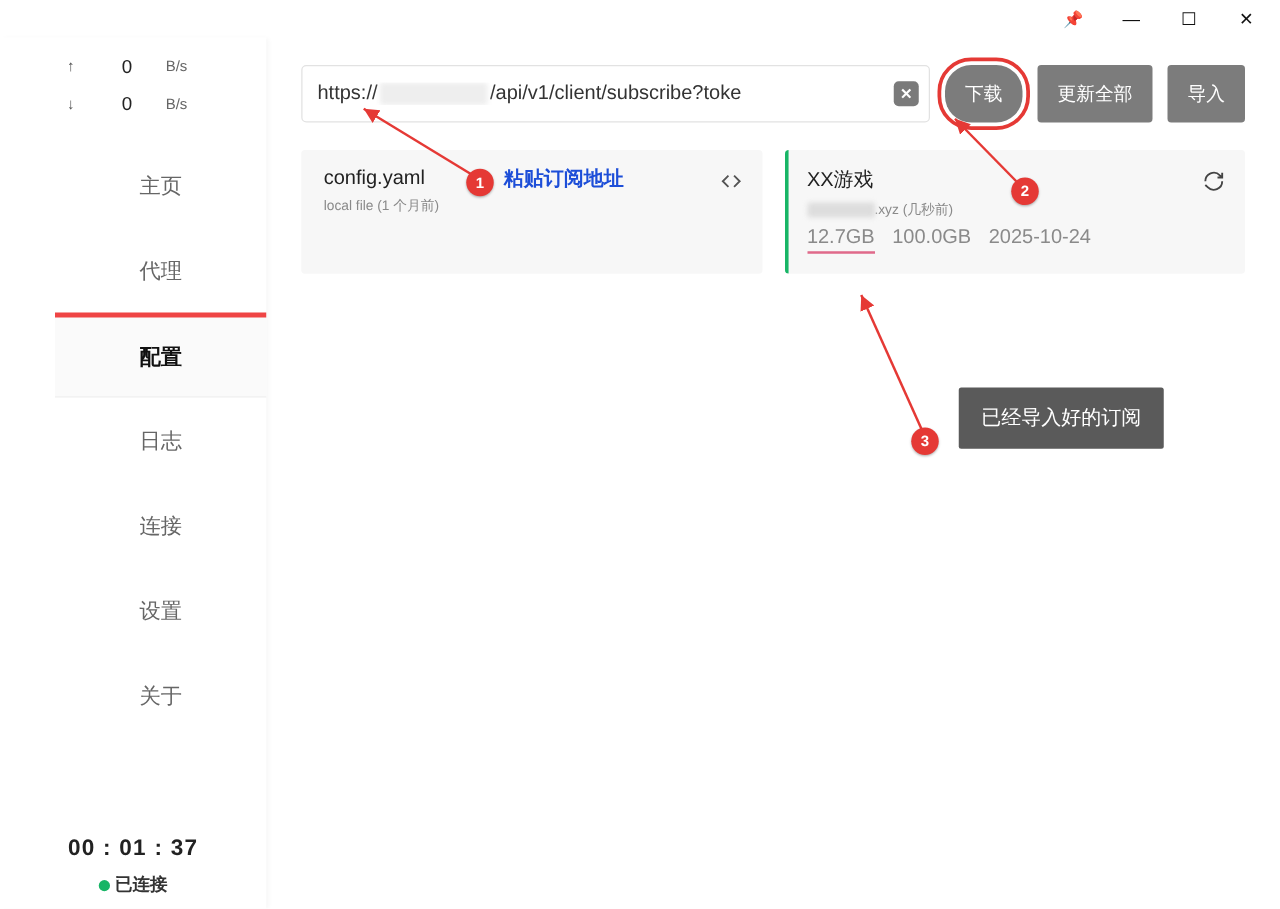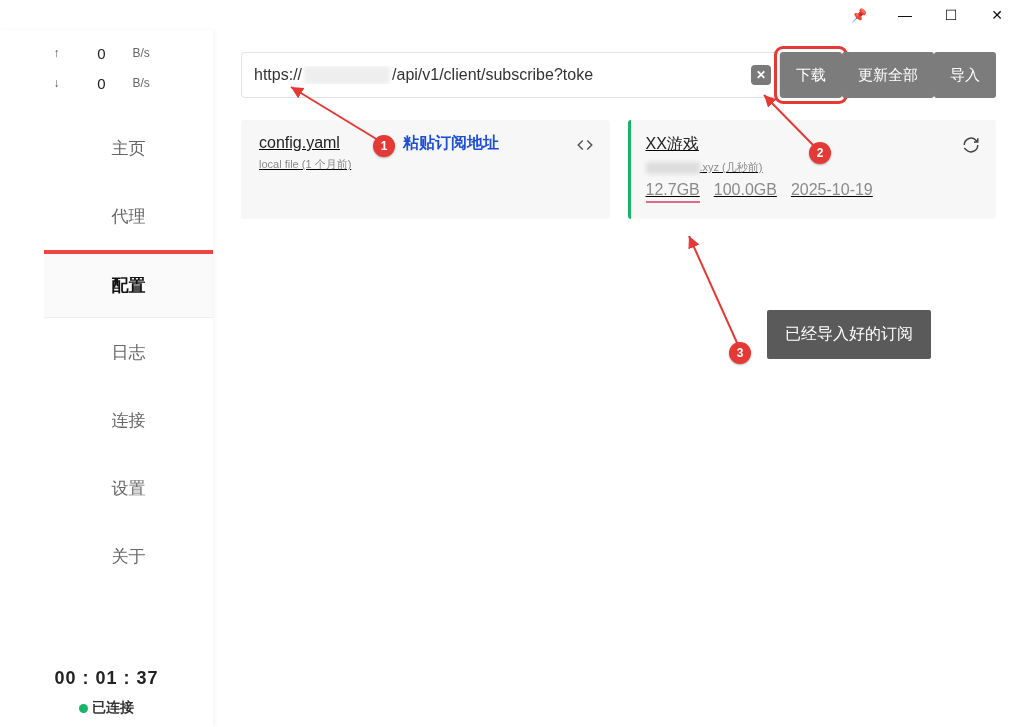--- a/index.html
+++ b/index.html
@@ -16,29 +16,29 @@
   .speed-row .val { width: 50px; text-align: center; font-size: 15px; color: #222; }
   .speed-row .unit { width: 50px; text-align: left; font-size: 12px; color: #666; padding-left: 6px; }
   .nav { margin-top: 12px; padding-left: 44px; }
   .nav-item { height: 68px; display: flex; align-items: center; justify-content: center; font-size: 17px; color: #666; cursor: pointer; }
   .nav-item.active { color: #111; background: #fafafa; border-top: 4px solid #ef4444; border-bottom: 1px solid #efefef; font-weight: 700; }
   .bottom { position: absolute; bottom: 10px; left: 0; width: 213px; display: flex; flex-direction: column; align-items: center; gap: 10px; font-weight: bold; }
   .timer { font-size: 18px; color: #222; letter-spacing: 1px; }
   .status { display: flex; align-items: center; gap: 4px; font-size: 14px; color: #333; }
   .dot-green { width: 9px; height: 9px; border-radius: 50%; background: #18b566; display: inline-block; }
   .main { flex: 1; padding: 22px 28px 0 28px; position: relative; background: #fff; }
-  .urlbar-row { display: flex; align-items: center; }
+  .urlbar-row { display: flex; align-items: center; gap: 12px; }
   .urlbox { flex: 1; height: 46px; border: 1px solid #e2e2e2; border-radius: 4px; display: flex; align-items: center; padding: 0 8px 0 12px; font-size: 16px; color: #333; background: #fff; }
   .urlbox .masked { display: inline-block; width: 86px; height: 18px; background: #eee; filter: blur(2px); border-radius: 2px; margin: 0 2px; vertical-align: middle; }
   .urlbox .txt { white-space: nowrap; overflow: hidden; }
   .clear-badge { width: 20px; height: 20px; border-radius: 4px; background: #7a7a7a; color: #fff; display: flex; align-items: center; justify-content: center; font-size: 12px; font-weight: bold; margin-left: 6px; }
   .btn { height: 46px; padding: 0 16px; background: #7c7c7c; color: #fff; border: none; border-radius: 3px; font-size: 15px; display: flex; align-items: center; justify-content: center; cursor: pointer; }
-  .btn.highlight { outline: 3px solid #e53935; outline-offset: 3px; }
+  .btn.highlight { outline: 3px solid #e53935; outline-offset: 3px; border-radius: 21px; }
   .cards { display: flex; gap: 18px; margin-top: 22px; }
-  .card { flex: 1; background: #f7f7f7; border-radius: 3px; padding: 14px 18px 16px 18px; position: relative; min-height: 84px; text-decoration: underline; }
+  .card { flex: 1; background: #f7f7f7; border-radius: 3px; padding: 14px 18px 16px 18px; position: relative; min-height: 84px; }
   .card.accent { border-left: 3px solid #18b566; padding-left: 15px; }
   .card-title { font-size: 16px; color: #222; }
   .card-sub { font-size: 11px; color: #8a8a8a; margin-top: 5px; }
   .card-sub .blurbit { display: inline-block; width: 54px; height: 12px; background: #ddd; filter: blur(2px); border-radius: 2px; vertical-align: middle; }
   .card-stats { font-size: 16px; color: #8a8a8a; margin-top: 6px; display: flex; gap: 14px; }
   .card-stats .used { border-bottom: 2px solid #e06a8a; padding-bottom: 2px; }
   .card-icon { position: absolute; top: 16px; right: 16px; color: #555; font-size: 17px; }
   .card-icon svg { width: 18px; height: 18px; }
   
   .ann-badge { position: absolute; width: 22px; height: 22px; border-radius: 50%; background: #e53935; color: #fff; font-size: 12px; font-weight: bold; display: flex; align-items: center; justify-content: center; box-shadow: 0 1px 2px rgba(0,0,0,0.3); z-index: 5; }
@@ -114,21 +114,21 @@
           </div>
         </div>
         <div class="card accent">
           <div class="card-title">XX游戏</div>
           <div class="card-sub">
             <span class="blurbit"></span><span>.xyz (几秒前)</span>
           </div>
           <div class="card-stats">
             <span class="used">12.7GB</span>
             <span>100.0GB</span>
-            <span>2025-10-19</span>
+            <span>2025-10-24</span>
           </div>
           <div class="card-icon">
             <svg viewBox="0 0 24 24" fill="none" stroke="#444" stroke-width="2">
                 <path d="M3 12a9 9 0 0 1 15.5-6.3L21 8M21 3v5h-5"></path>
                 <path d="M21 12a9 9 0 0 1-15.5 6.3L3 16"></path>
               </svg>
           </div>
         </div>
       </div>
 

